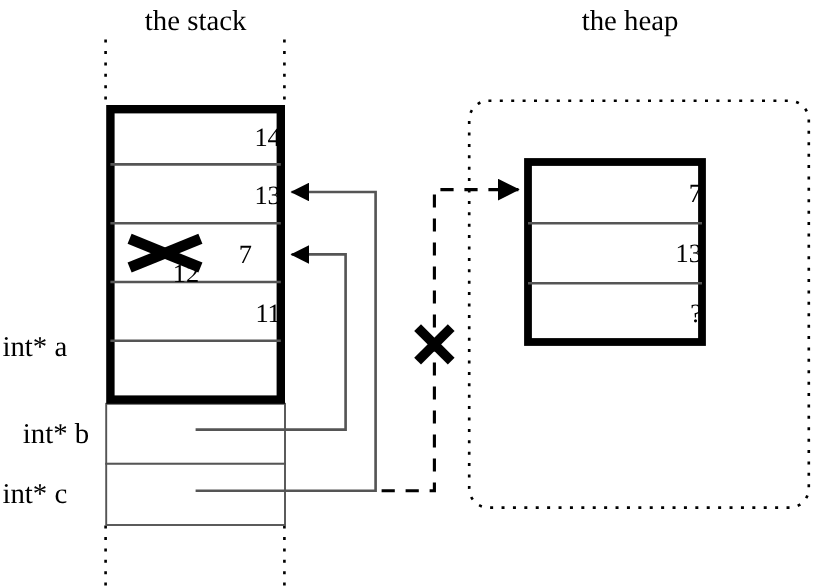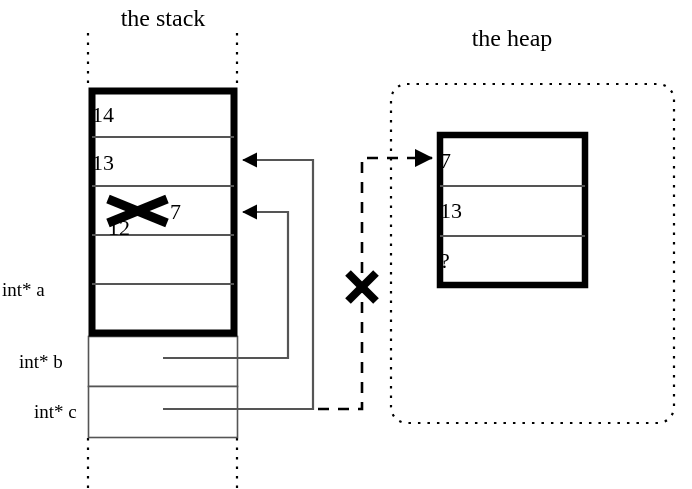--- a/index.html
+++ b/index.html
@@ -18,25 +18,25 @@
     font-size:24px;
     line-height:21px;
     white-space:nowrap;
     text-align:center;
   }
   .cellval{
     position:absolute;
     font-size:22px;
     line-height:22px;
     white-space:nowrap;
-    text-align:left;
+    text-align:right;
   }
   .varlabel{
     position:absolute;
-    font-size:19px;
+    font-size:24px;
     line-height:20px;
     white-space:nowrap;
   }
 </style>
 </head>
 <body>
 
 <div id="stage">
 
   <svg id="art" viewBox="0 0 692 489" xmlns="http://www.w3.org/2000/svg">
@@ -80,28 +80,29 @@
 
     <path d="M 318 409 L 362 409 L 362 158 L 432 158" fill="none" stroke="#000" stroke-width="2.6" stroke-dasharray="11,9" marker-end="url(#ah)"></path>
 
     <g>
       <line x1="348" y1="273" x2="376" y2="301" stroke="#000" stroke-width="8" stroke-linecap="butt"></line>
       <line x1="348" y1="301" x2="376" y2="273" stroke="#000" stroke-width="8" stroke-linecap="butt"></line>
     </g>
   </svg>
 
   <div class="ttl" style="left:88px;top:8px;width:150px;">the stack</div>
-  <div class="ttl" style="left:437px;top:8px;width:150px;margin-top:20px;">the heap</div>
+  <div class="ttl" style="left:450px;top:8px;width:150px;">the heap</div>
 
   <div class="cellval" style="left:92px;top:104px;width:142px;">14</div>
   <div class="cellval" style="left:92px;top:152px;width:142px;">13</div>
   <div class="cellval" style="left:108px;top:217px;width:58px;">12</div>
   <div class="cellval" style="left:170px;top:201px;width:40px;">7</div>
+  <div class="cellval" style="left:92px;top:250px;width:142px;">11</div>
 
   <div class="cellval" style="left:440px;top:150px;width:145px;">7</div>
   <div class="cellval" style="left:440px;top:200px;width:145px;">13</div>
   <div class="cellval" style="left:440px;top:250px;width:145px;">?</div>
 
   <div class="varlabel" style="left:2px;top:280px;">int* a</div>
   <div class="varlabel" style="left:19px;top:352px;">int* b</div>
-  <div class="varlabel" style="left:2px;top:402px;margin-left:32px;">int* c</div>
+  <div class="varlabel" style="left:2px;top:402px;">int* c</div>
 
 </div>
 
 </body></html>

